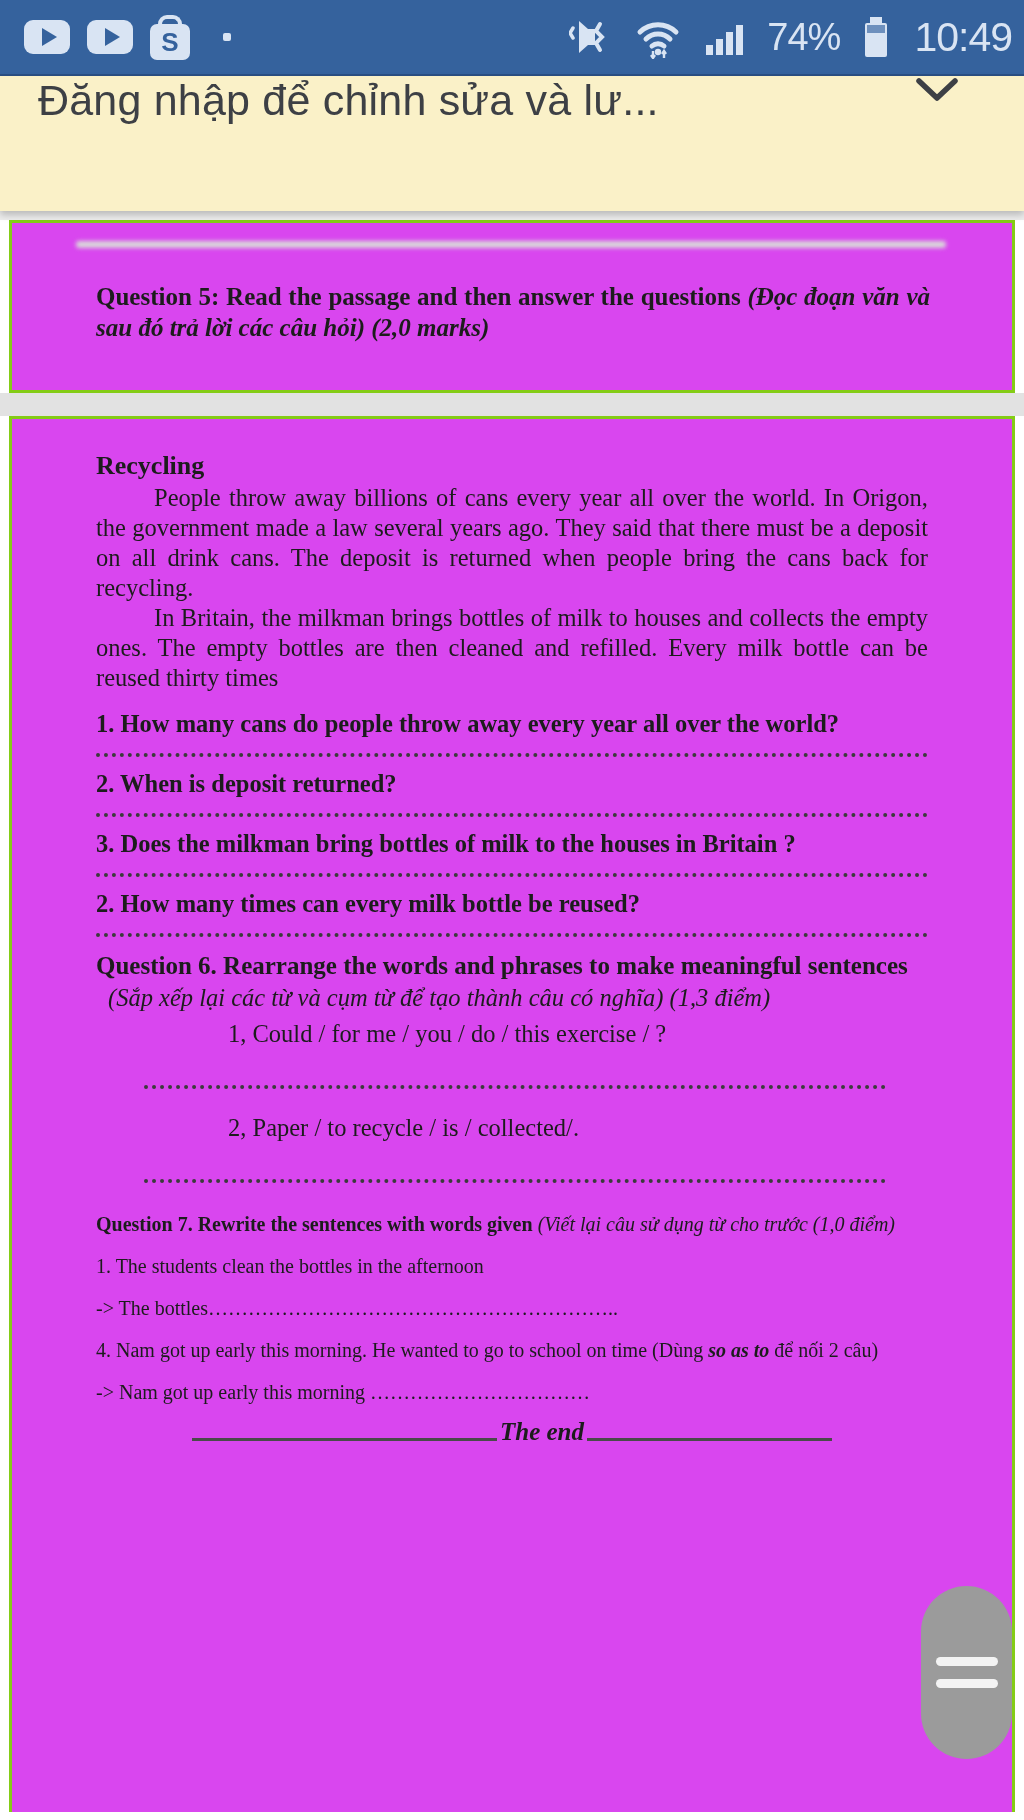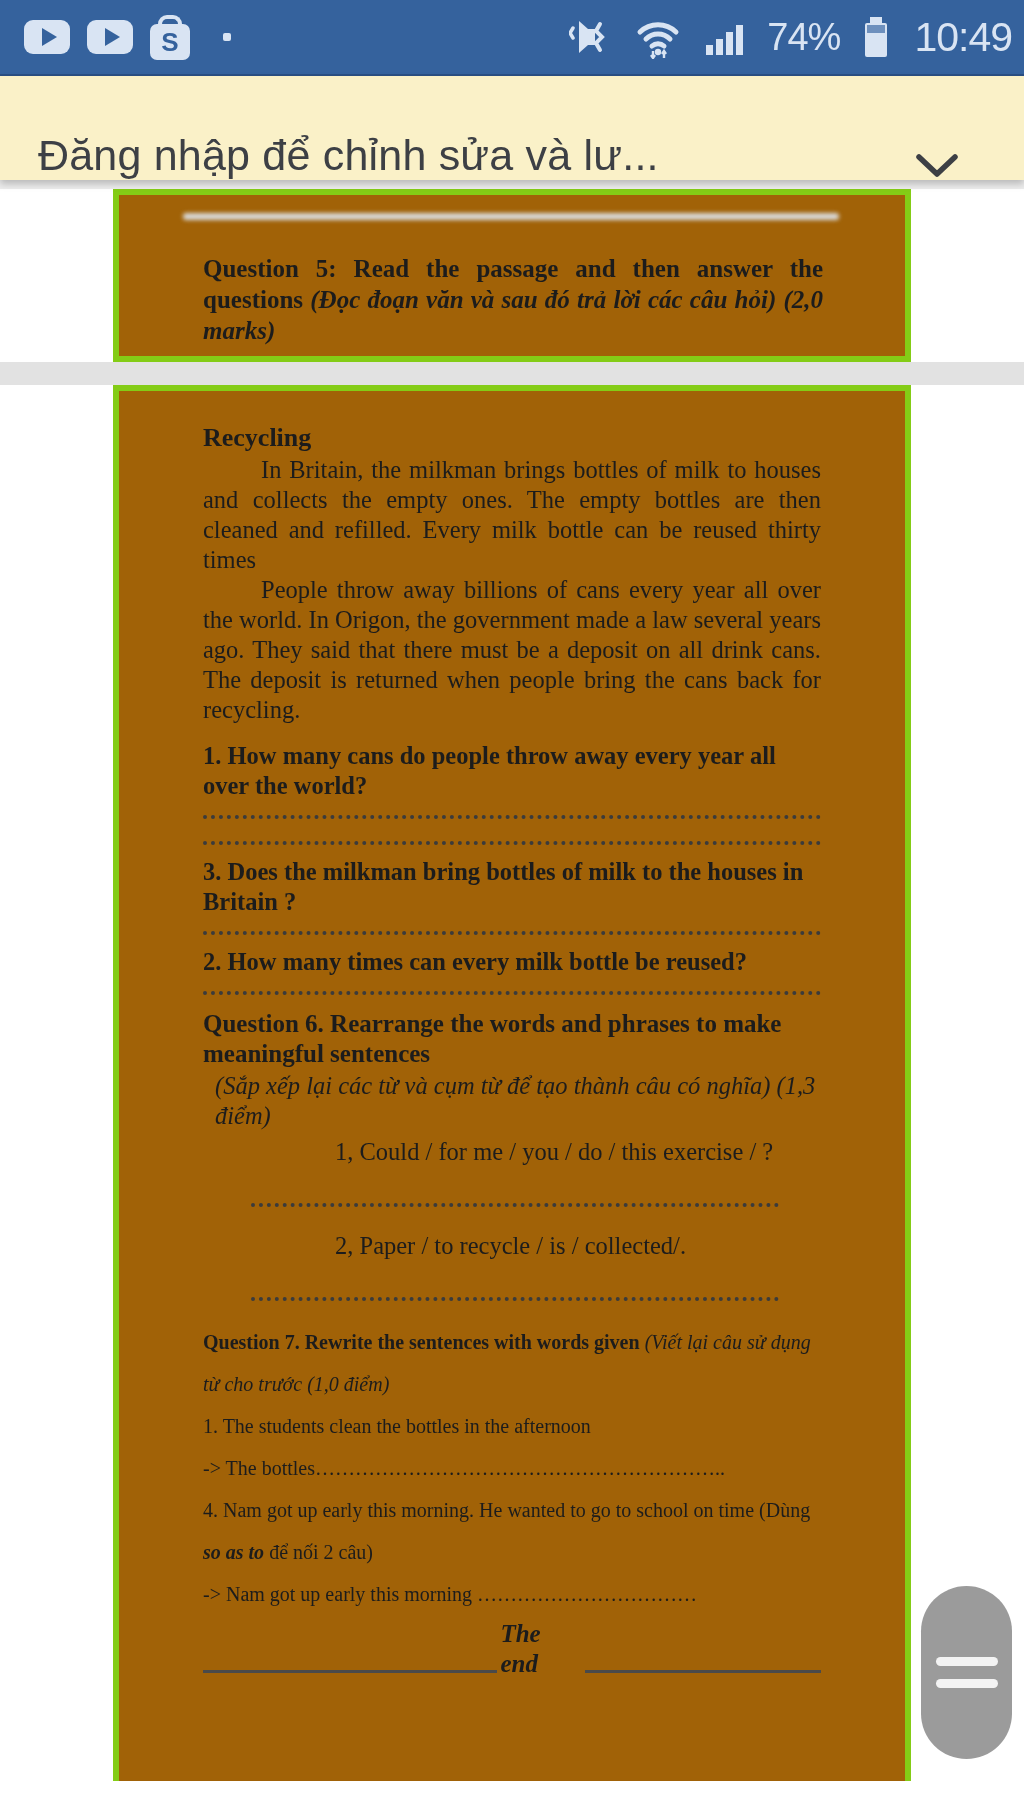--- a/index.html
+++ b/index.html
@@ -22,29 +22,29 @@
                   border-radius:9px 9px 0 0;}
   .shopee .letter{font-family:"Liberation Sans",sans-serif;font-weight:bold;font-size:26px;
                   color:#35629d;line-height:36px;}
   .sb-dot{width:8px;height:8px;background:#d9e4f3;border-radius:2px;margin-left:16px;}
   .sb-right{margin-left:auto;display:flex;align-items:center;gap:22px;
             font-family:"Liberation Sans",sans-serif;color:#d9e4f3;}
   .sb-pct{font-size:38px;letter-spacing:-1px;}
   .sb-time{font-size:41px;margin-left:2px;letter-spacing:-1px;}
 
   
-  .banner{height:104px;background:#faf1c8;display:flex;align-items:flex-end;
-          padding:0 64px 0 38px;box-sizing:border-box;cursor:pointer;
+  .banner{height:135px;background:#faf1c8;display:flex;align-items:flex-start;
+          padding:0 64px 12px 38px;box-sizing:border-box;cursor:pointer;
           box-shadow:0 4px 7px rgba(0,0,0,0.22);position:relative;z-index:2;}
   .banner-title{flex:1;font-family:"Liberation Sans",sans-serif;font-size:43px;
                 color:#3d4045;letter-spacing:0.2px;}
 
   
   .band{height:9px;background:#ededed;}
-  .page{width:798px;margin:0 auto;background:#a16207;border:6px solid #84cc16;
+  .page{width:1006px;margin:0 auto;background:#d946ef;border:3px solid #84cc16;
         box-sizing:border-box;position:relative;color:#1c1c1c;}
   .page1{height:173px;padding:58px 82px 0 84px;}
   .artifact{position:absolute;top:18px;left:64px;right:66px;height:7px;background:#d9d9d9;
             filter:blur(2px);border-radius:3px;}
   .page-gap{height:23px;background:#e2e2e2;}
   .page2{height:1396px;border-bottom:none;padding:32px 84px 0 84px;font-size:24.5px;line-height:30px;}
 
   .q5{margin:0;font-size:25px;line-height:31px;font-weight:bold;text-align:justify;}
   .it{font-style:italic;}
   .passage-title{margin:0 0 2px 0;text-align:left;font-size:26px;font-weight:bold;}
@@ -133,26 +133,27 @@
 
   <section class="page page1">
     <div class="artifact"></div>
     <p class="q5"><b>Question 5: Read the passage and then answer the questions</b> <b class="it">(Đọc đoạn văn và sau đó trả lời các câu hỏi) (2,0 marks)</b></p>
   </section>
 
   <div class="page-gap"></div>
 
   <section class="page page2">
     <h3 class="passage-title">Recycling</h3>
+    <p class="para">People throw away billions of cans every year all over the world. In Origon, the government made a law several years ago. They said that there must be a deposit on all drink cans. The deposit is returned when people bring the cans back for recycling.</p>
     <p class="para">In Britain, the milkman brings bottles of milk to houses and collects the empty ones. The empty bottles are then cleaned and refilled. Every milk bottle can be reused thirty times</p>
-    <p class="para">People throw away billions of cans every year all over the world. In Origon, the government made a law several years ago. They said that there must be a deposit on all drink cans. The deposit is returned when people bring the cans back for recycling.</p>
 
     <div class="qa">
       <p class="q-line">1. How many cans do people throw away every year all over the world?</p>
       <div class="dotted"></div>
+      <p class="q-line">2. When is deposit returned?</p>
       <div class="dotted"></div>
       <p class="q-line">3. Does the milkman bring bottles of milk to the houses in Britain ?</p>
       <div class="dotted"></div>
       <p class="q-line">2. How many times can every milk bottle be reused?</p>
       <div class="dotted"></div>
     </div>
 
     <p class="q6-title">Question 6. Rearrange the words and phrases to make meaningful sentences</p>
     <p class="q6-sub it">(Sắp xếp lại các từ và cụm từ để tạo thành câu có nghĩa) (1,3 điểm)</p>
     <p class="q6-item">1, Could / for me / you / do / this exercise / ?</p>

